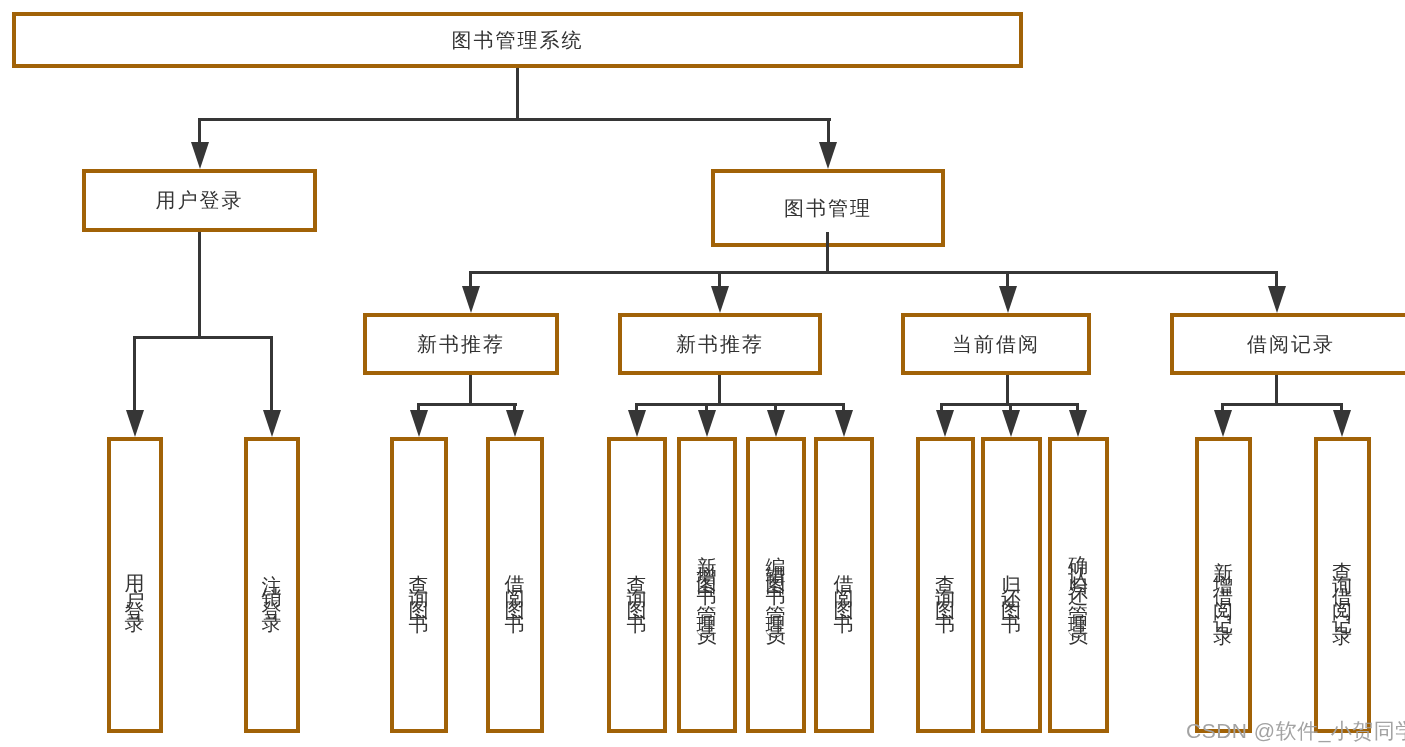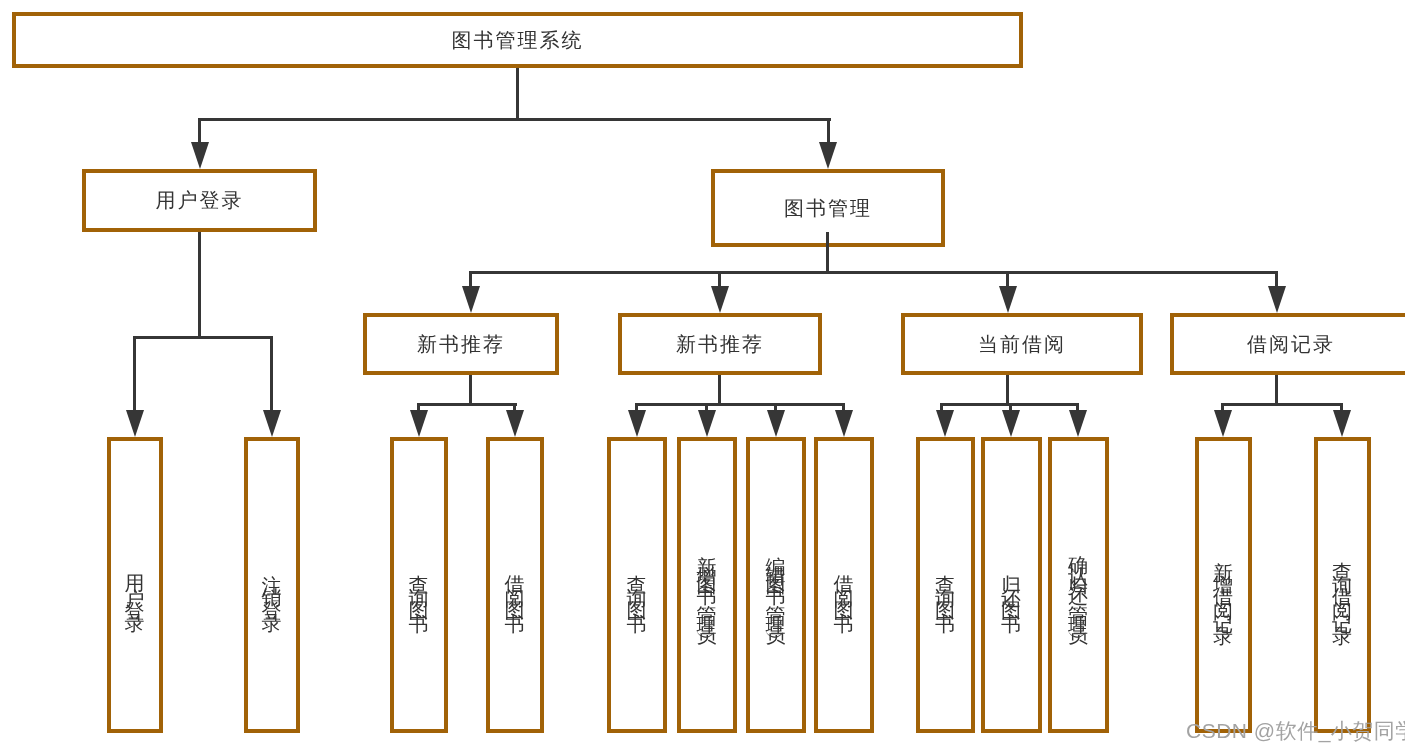--- a/index.html
+++ b/index.html
@@ -90,21 +90,21 @@
   <div class="arrow" style="left:462px; top:286px;"></div>
   <div class="vline" style="left:718px; top:271px; height:20px;"></div>
   <div class="arrow" style="left:711px; top:286px;"></div>
   <div class="vline" style="left:1006px; top:271px; height:20px;"></div>
   <div class="arrow" style="left:999px; top:286px;"></div>
   <div class="vline" style="left:1275px; top:271px; height:20px;"></div>
   <div class="arrow" style="left:1268px; top:286px;"></div>
 
   <div class="box hbox" style="left:363px; top:313px; width:196px; height:62px;">新书推荐</div>
   <div class="box hbox" style="left:618px; top:313px; width:204px; height:62px;">新书推荐</div>
-  <div class="box hbox" style="left:901px; top:313px; width:242px; height:62px;">当前借阅</div>
+  <div class="box hbox" style="left:901px; top:313px; width:190px; height:62px;">当前借阅</div>
   <div class="box hbox" style="left:1170px; top:313px; width:242px; height:62px;">借阅记录</div>
 
   <div class="vline" style="left:469px; top:375px; height:31px;"></div>
   <div class="hline" style="left:417px; top:403px; width:100px;"></div>
   <div class="vline" style="left:417px; top:403px; height:12px;"></div>
   <div class="arrow" style="left:410px; top:410px;"></div>
   <div class="vline" style="left:513px; top:403px; height:12px;"></div>
   <div class="arrow" style="left:506px; top:410px;"></div>
 
   <div class="vline" style="left:718px; top:375px; height:31px;"></div>

